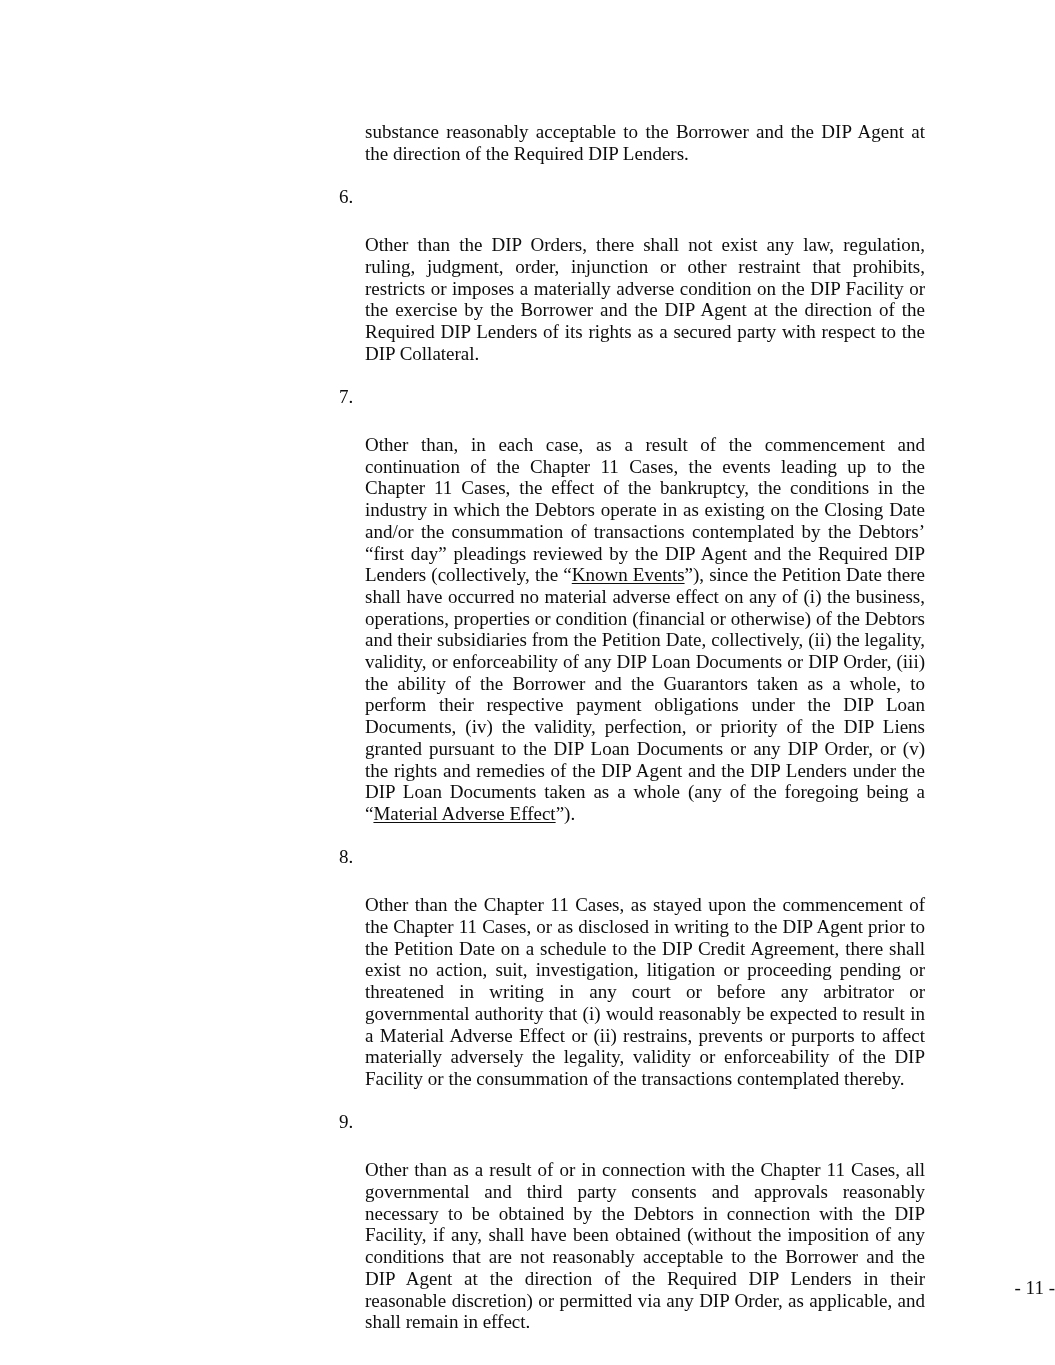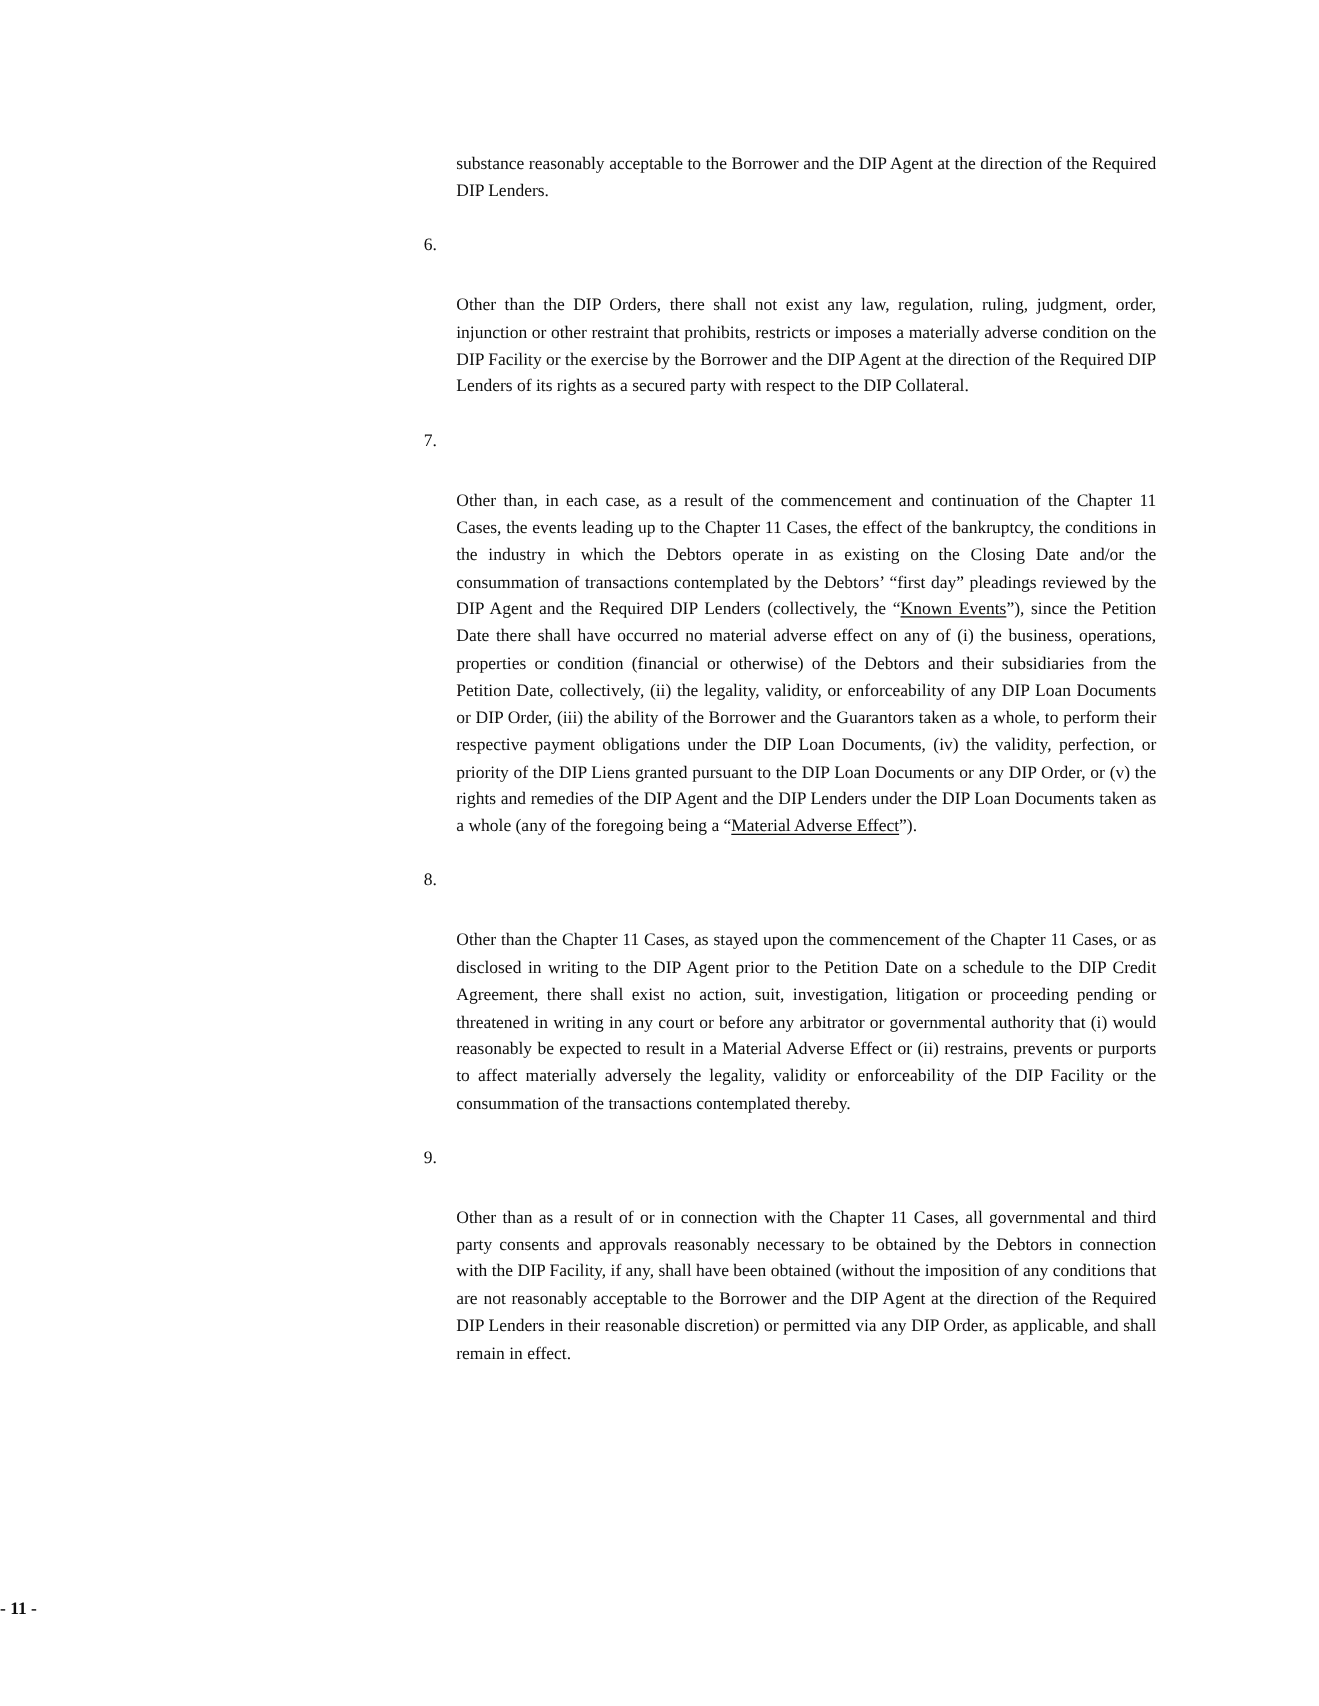--- a/index.html
+++ b/index.html
@@ -8,21 +8,21 @@
     background: #ffffff;
   }
   .page {
     position: relative;
     width: 1055px;
     height: 1365px;
     background: #ffffff;
     overflow: hidden;
     font-family: "Liberation Serif", "DejaVu Serif", serif;
     color: #0d0d0d;
-    font-size: 14px;
+    font-size: 19px;
     line-height: 21.7px;
   }
   .doc-content {
     position: absolute;
     left: 339px;
     top: 121px;
     width: 586px;
   }
   .para {
     margin: 0;
@@ -49,22 +49,21 @@
   }
   .u {
     text-decoration: underline;
     text-underline-offset: 2px;
   }
   .page-number {
     position: absolute;
     top: 1277px;
     left: 0;
     width: 100%;
-    text-align: left;
-    font-weight: bold;
+    text-align: right;
   }
 </style>
 </head>
 <body>
 
 <div class="page">
   <div class="doc-content">
 
     <p class="para continuation"><span>substance reasonably acceptable to the Borrower and the DIP Agent at the direction of the Required DIP Lenders.</span></p>
 

